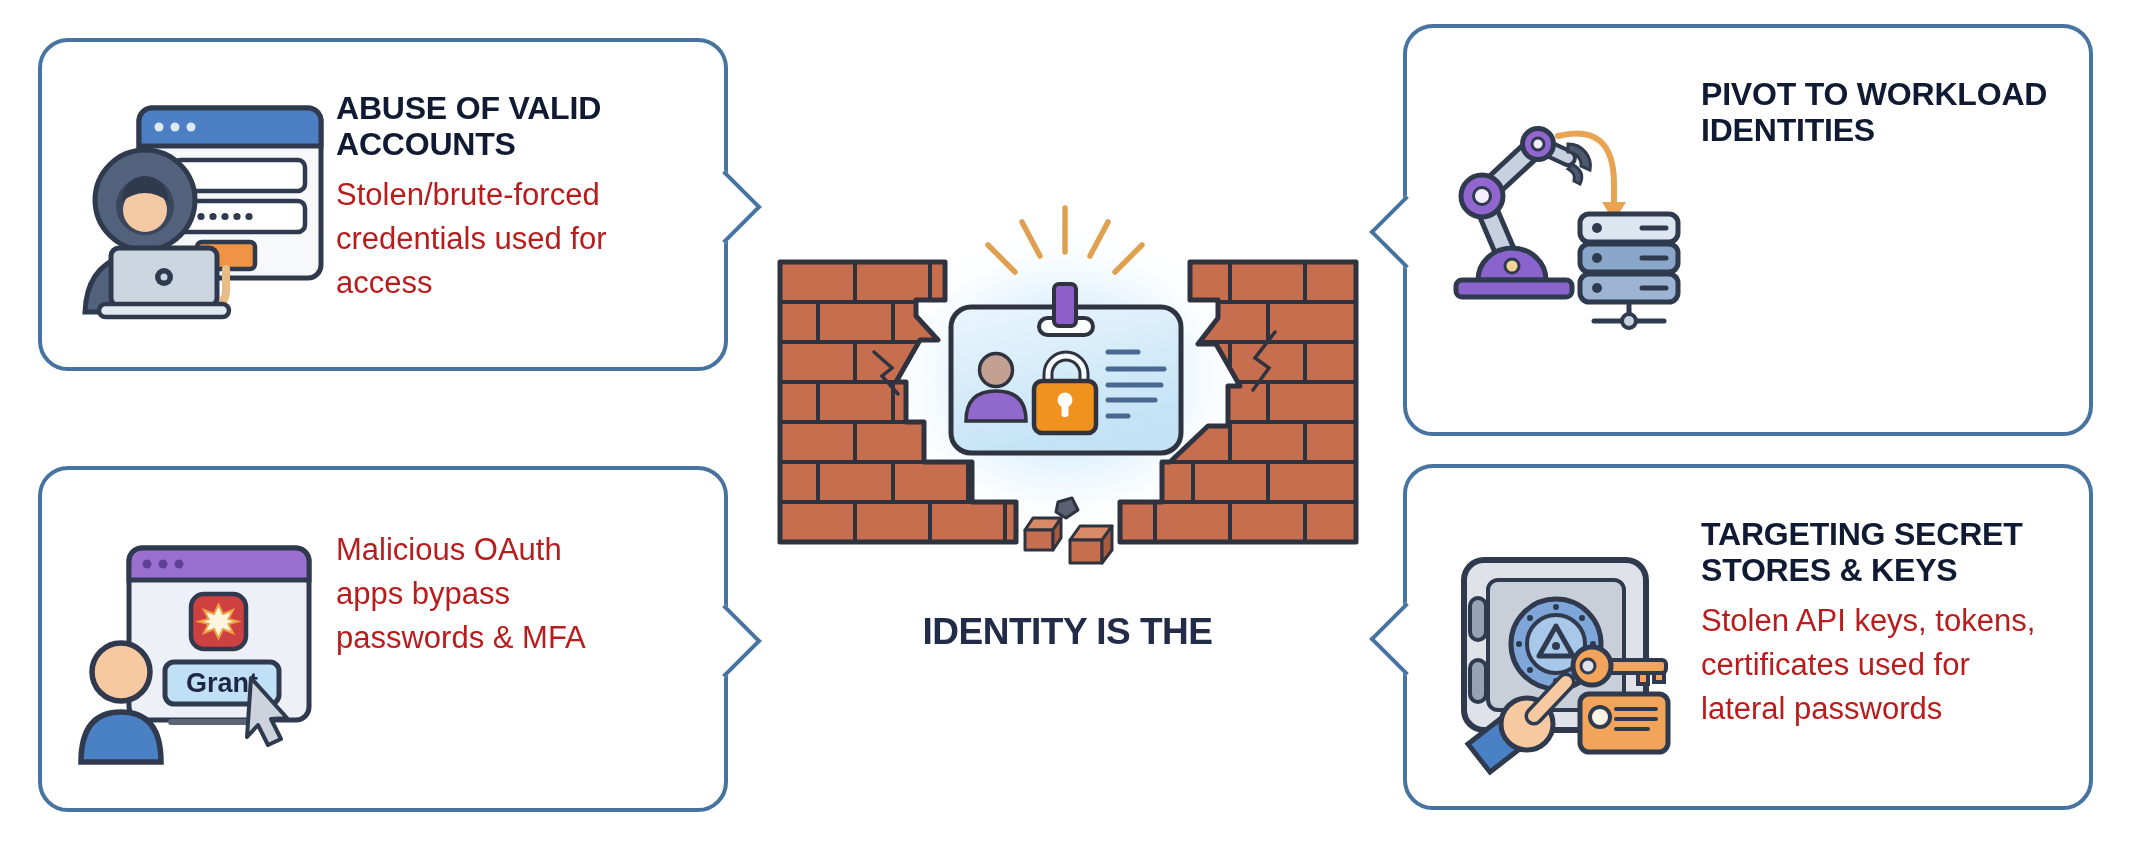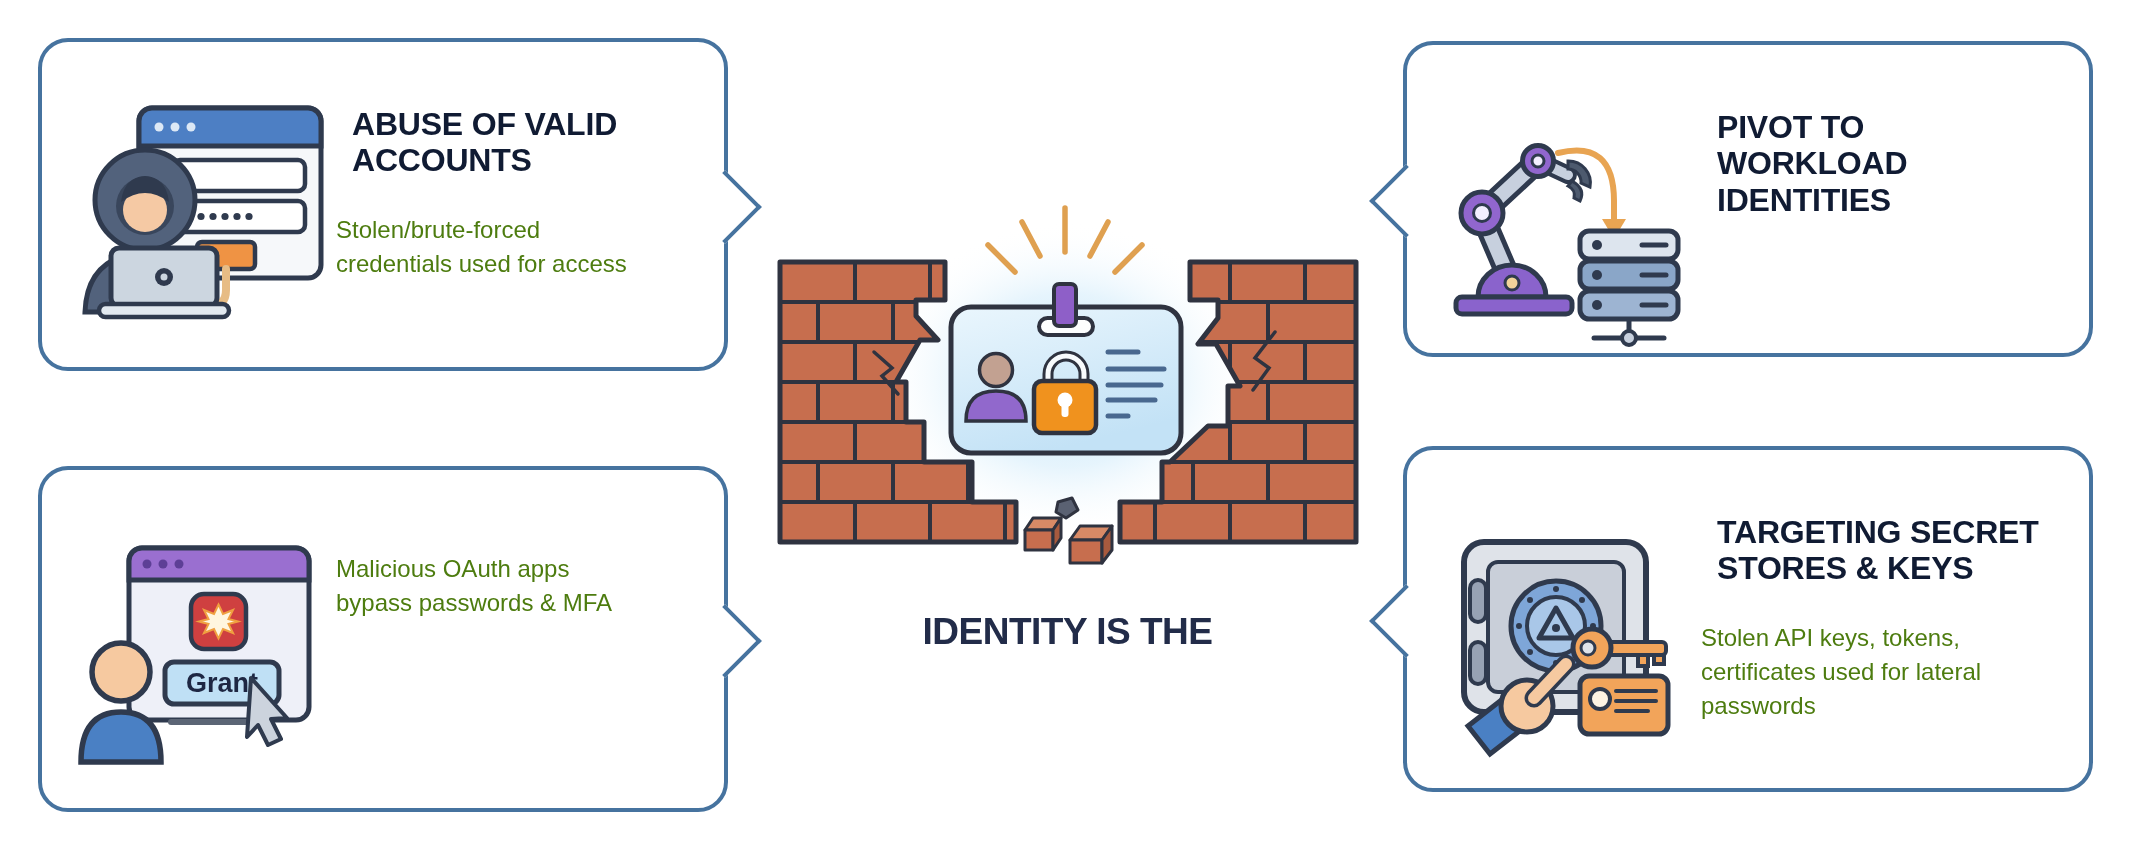--- a/index.html
+++ b/index.html
@@ -7,40 +7,40 @@
     position:relative;width:2130px;height:842px;background:#ffffff;overflow:hidden;
     font-family:"Liberation Sans", sans-serif;
   }
   
   .callout{
     position:absolute;background:#ffffff;border:4px solid #46739f;border-radius:30px;
     box-sizing:border-box;
   }
   .callout.tl{left:38px;top:38px;width:690px;height:333px;}
   .callout.bl{left:38px;top:466px;width:690px;height:346px;}
-  .callout.tr{left:1403px;top:41px;width:690px;height:316px;}
-  .callout.br{left:1403px;top:446px;width:690px;height:346px;}
+  .callout.tr{left:1403px;top:24px;width:690px;height:412px;}
+  .callout.br{left:1403px;top:464px;width:690px;height:346px;}
   .pointer{
     position:absolute;width:48px;height:48px;background:#ffffff;transform:rotate(45deg);
     top:calc(50% - 24px);
   }
   .pointer.right{right:-27px;border-top:4px solid #46739f;border-right:4px solid #46739f;}
   .pointer.left{left:-27px;border-bottom:4px solid #46739f;border-left:4px solid #46739f;}
   .callout-inner{
     position:relative;display:flex;align-items:flex-start;height:100%;
     padding:40px 20px 16px 26px;box-sizing:border-box;
   }
   .icon-col{flex:0 0 268px;display:flex;justify-content:center;}
   .text-col{flex:1;padding-top:8px;}
   .callout h2{
-    margin:16px;font-size:32px;font-weight:700;color:#101b33;line-height:1.14;
+    margin:0;font-size:32px;font-weight:700;color:#101b33;line-height:1.14;
     letter-spacing:-0.2px;text-transform:none;
   }
   .callout p{
-    margin:34px 0 0 0;font-size:24px;color:#4d7c0f;line-height:1.42;
+    margin:10px 0 0 0;font-size:31px;color:#b91c1c;line-height:1.42;
   }
   .tl h2,.bl h2{max-width:330px;}
   .tl p,.bl p{max-width:300px;}
   .tr h2,.br h2{max-width:400px;}
   .tr p,.br p{max-width:358px;}
   .tl .icon-col{margin-top:18px;}
   .bl .icon-col{margin-top:28px;}
   .tr .icon-col{margin-top:34px;}
   .br .icon-col{margin-top:40px;}
   

